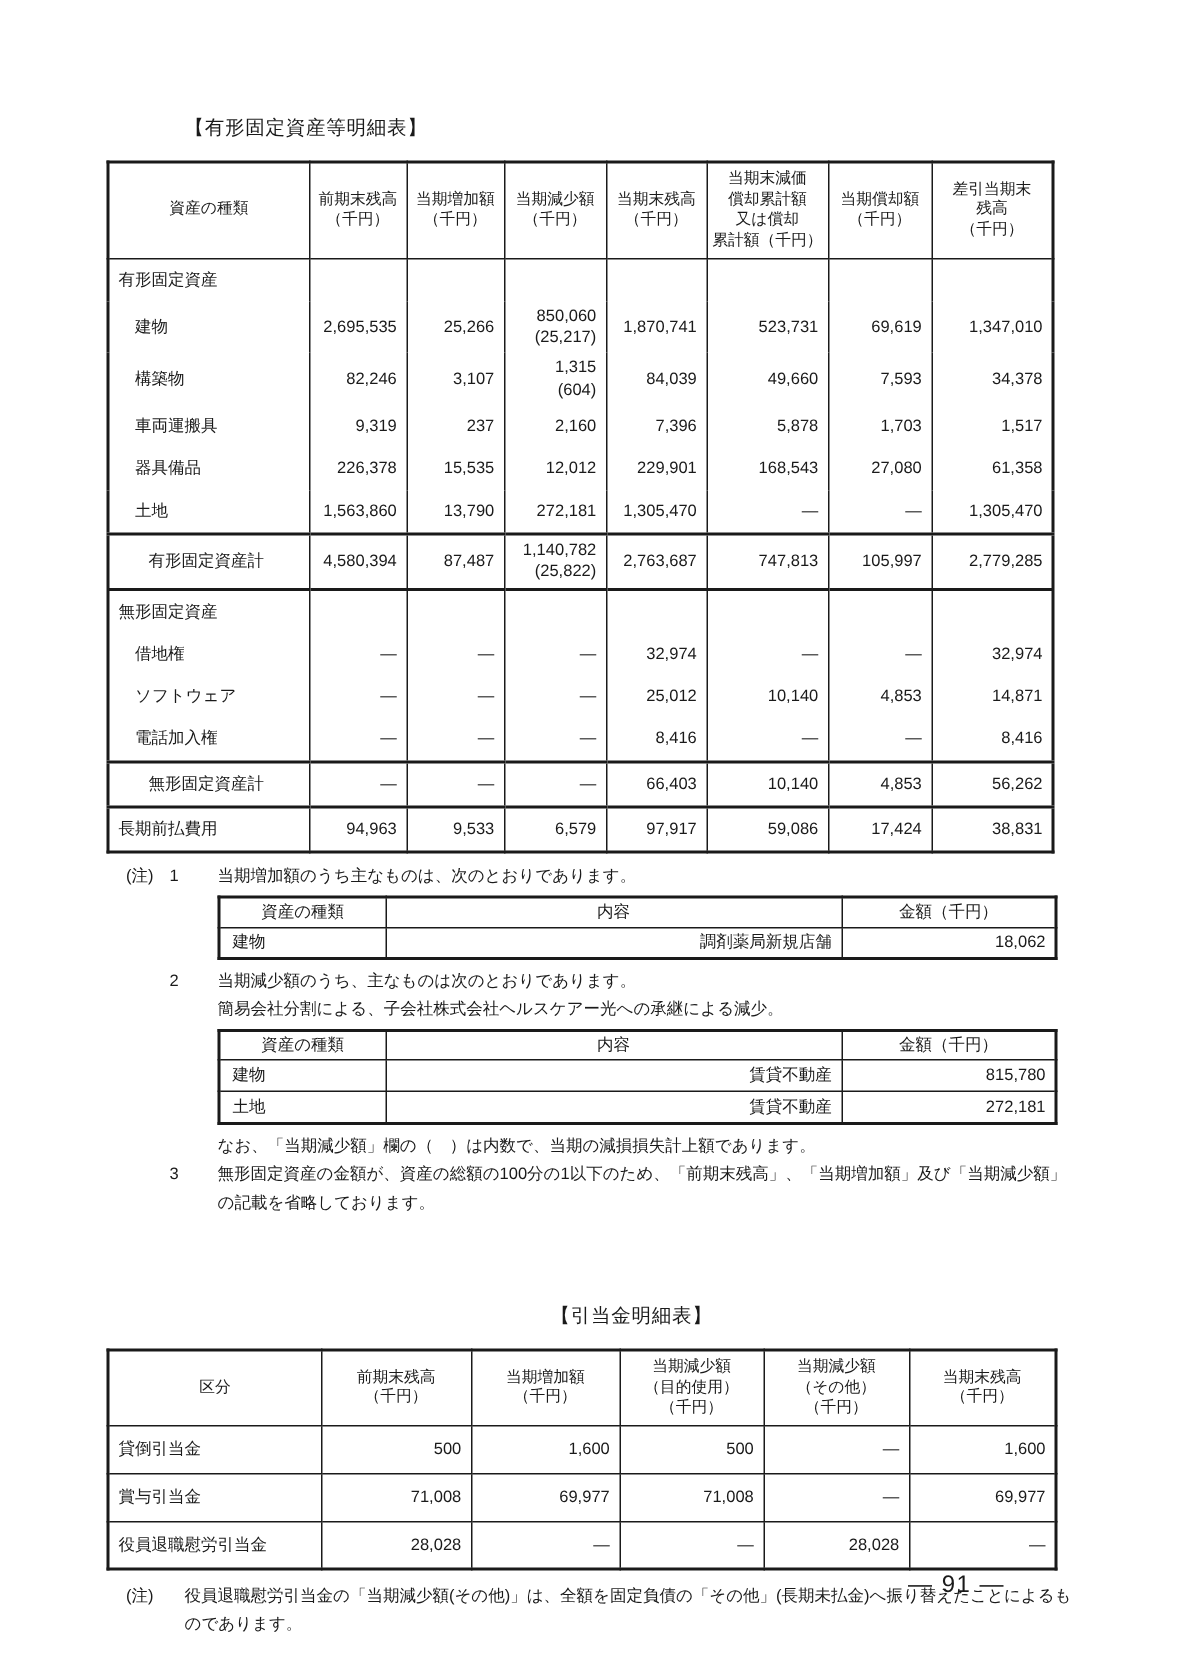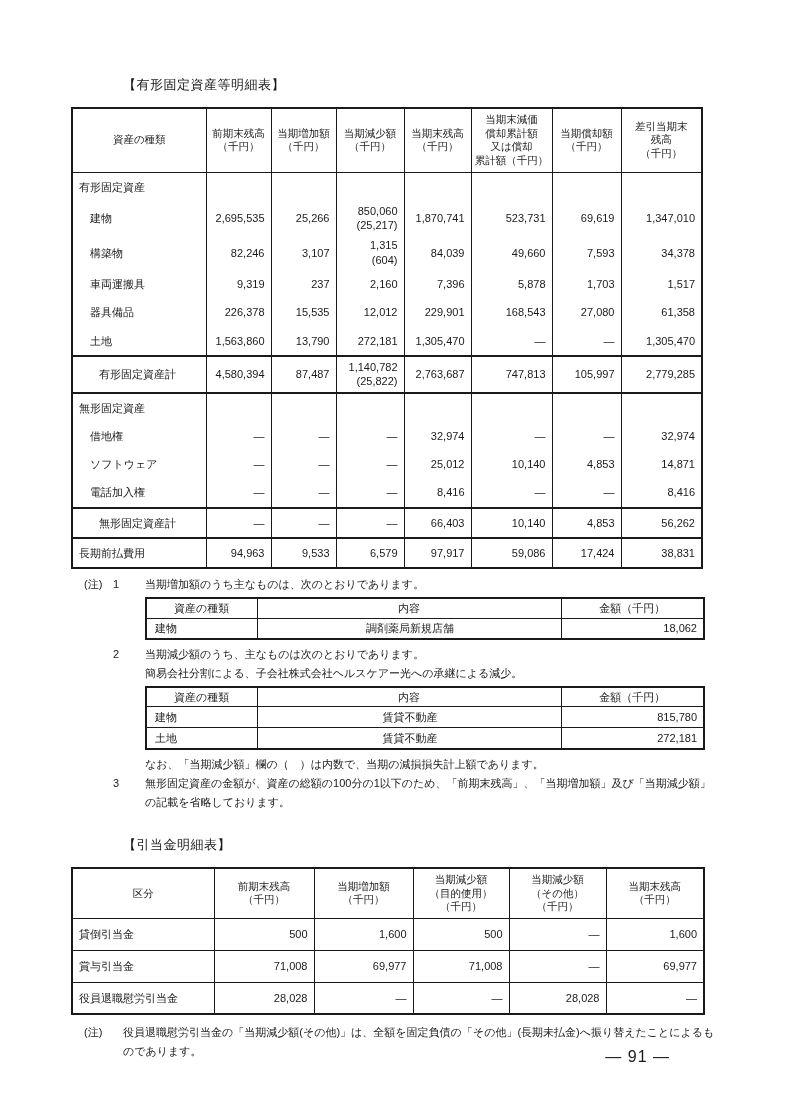--- a/index.html
+++ b/index.html
@@ -7,21 +7,21 @@
   body {
     width: 790px; height: 1118px;
     position: relative; overflow: hidden;
     color: #1a1a1a;
     font-family: "Liberation Sans", "DejaVu Sans", sans-serif;
     font-size: 11px;
   }
   .wrap { position: absolute; left: 71px; top: 76px; width: 648px; }
 
   .sec-title { font-size: 13px; margin: 0 0 13px 52px; letter-spacing: .5px; }
-  .sec-title.second { margin-top: 24px; }
+  .sec-title.second { margin-top: 56px; text-align: center; }
 
   table { border-collapse: collapse; table-layout: fixed; border: 2px solid #1a1a1a; }
   th, td { border: 1px solid #1a1a1a; vertical-align: middle; line-height: 1.3; font-weight: normal; }
   th { text-align: center; white-space: pre-line; padding: 4px 2px; font-size: 10.5px; }
   td { white-space: pre-line; font-size: 11px; }
   .c-num   { text-align: right; padding: 3px 6px; }
   .c-label { text-align: left;  padding: 7px 6px; }
 
   
   .t-main { width: 632px; }
@@ -48,21 +48,21 @@
   .t-prov th:nth-child(6){width:98px}
   .t-prov td { height: 32px; }
 
   
   .t-note { width: 558px; margin: 3px 0 5px 0; }
   .t-note th { font-size: 11px; padding: 2px; }
   .t-note th:nth-child(1){width:111px}
   .t-note th:nth-child(2){width:304px}
   .t-note th:nth-child(3){width:143px}
   .t-note td { height: 21px; padding-top: 2px; padding-bottom: 2px; }
-  .t-note td:nth-child(2) { text-align: center; padding-left: 8px; }
+  .t-note td:nth-child(2) { text-align: right; padding-left: 8px; }
   .t-note .c-label { padding-left: 8px; }
 
   .notes { margin-top: 6px; line-height: 19px; }
   .note-row { display: flex; align-items: flex-start; margin-left: 13px; }
   .note-mark { width: 29px; flex: none; }
   .note-num  { width: 32px; flex: none; }
   .note-body { flex: 1; }
 
   .pnote { display: flex; align-items: flex-start; margin: 8px 0 0 13px; line-height: 19px; }
   .pnote-mark { width: 39px; flex: none; }

